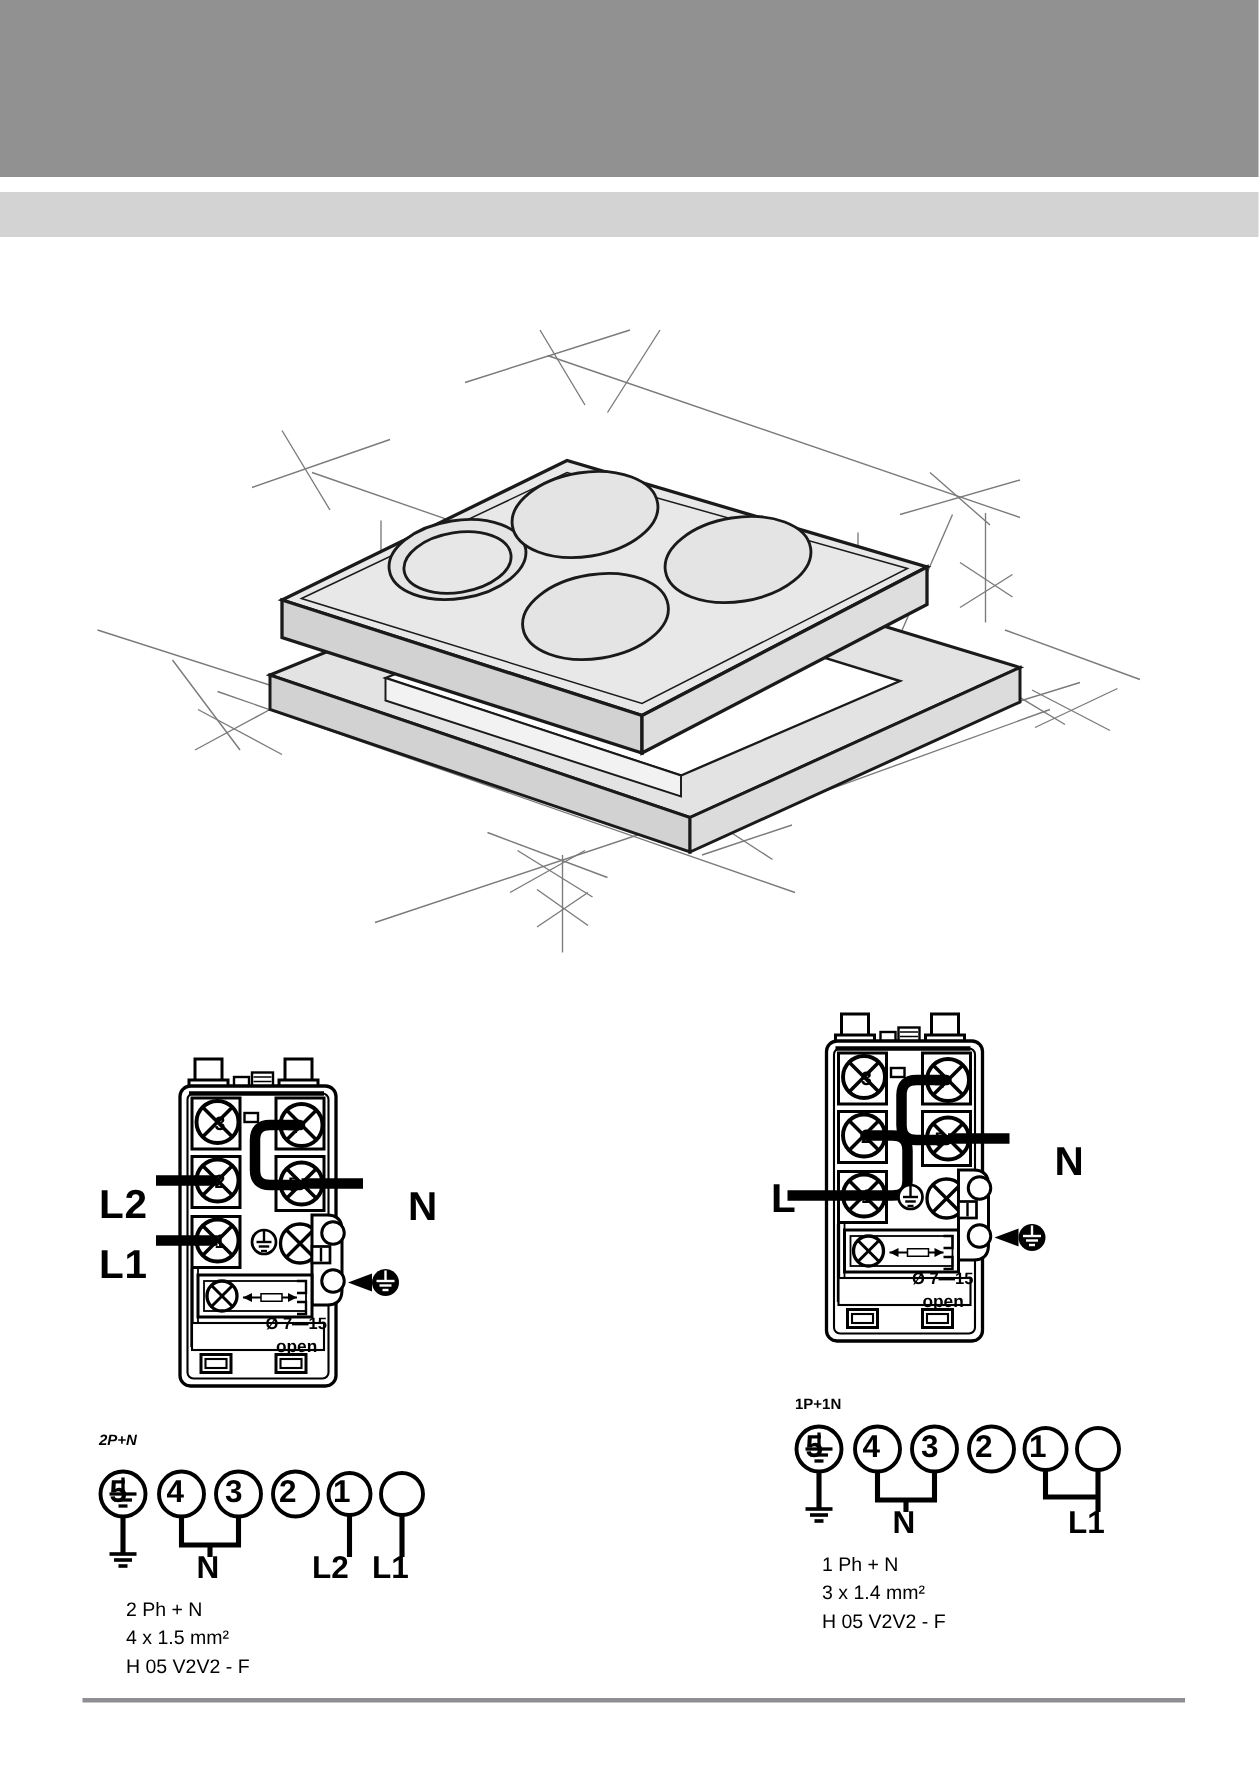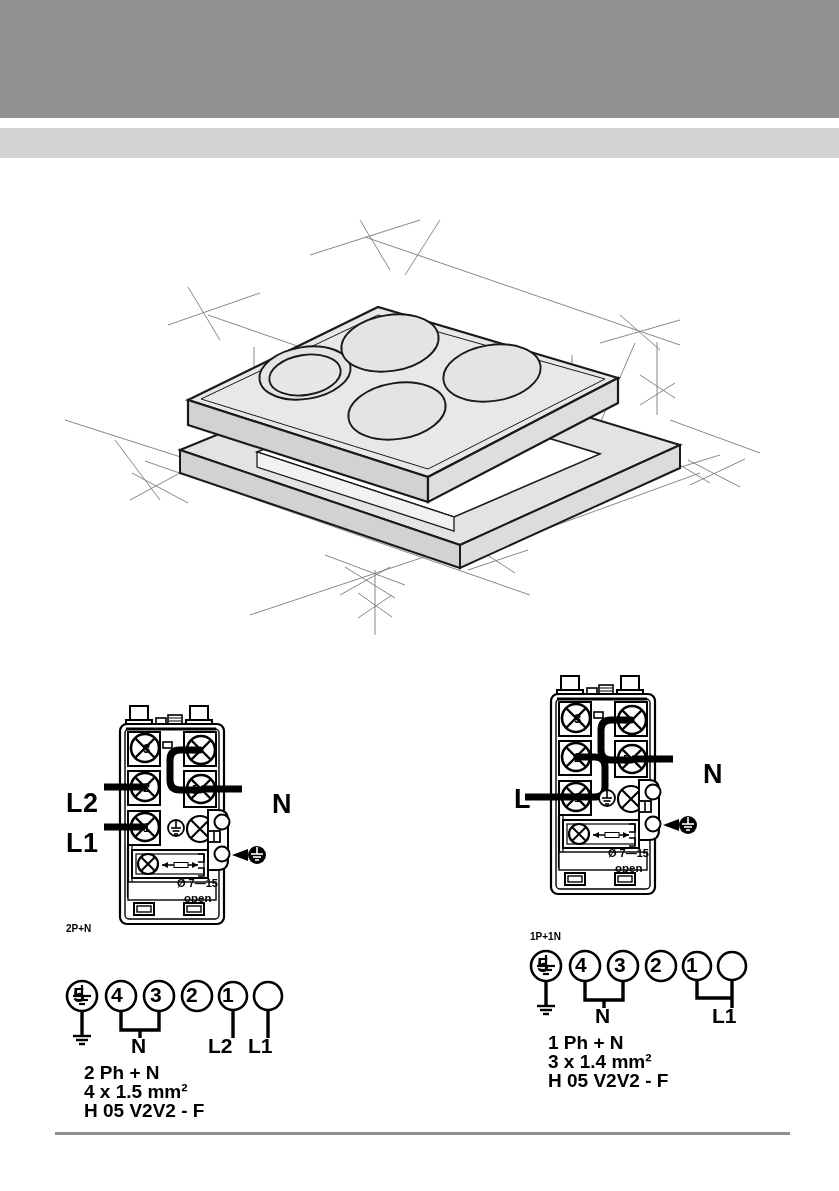--- a/index.html
+++ b/index.html
@@ -15,21 +15,21 @@
   
   .svg-holder{position:absolute;}
   svg{display:block;overflow:visible;}
 
   
   .lbl{position:absolute;font-weight:bold;line-height:1;white-space:nowrap;}
   .lbl-big{font-size:27px;letter-spacing:.5px;}
   .lbl-mid{font-size:21px;}
   .lbl-sm{font-size:10px;}
   .lbl-xs{font-size:13px;}
-  .spec{position:absolute;font-size:19px;font-weight:bold;line-height:19px;white-space:pre;}
+  .spec{position:absolute;font-size:13px;font-weight:normal;line-height:19px;white-space:pre;}
 </style>
 </head>
 <body>
 
 <div class="page">
 
   <div class="bar-dark"></div>
   <div class="bar-light"></div>
 
   <div class="svg-holder" style="left:60px;top:215px;width:720px;height:430px;">
@@ -218,21 +218,21 @@
   <span class="lbl lbl-big" style="left:66px;top:830px;">L1</span>
   <span class="lbl lbl-big" style="left:272px;top:791px;">N</span>
   <span class="lbl lbl-xs" style="left:143px;top:742px;">3</span>
   <span class="lbl lbl-xs" style="left:143px;top:781px;">2</span>
   <span class="lbl lbl-xs" style="left:143px;top:821px;">1</span>
   <span class="lbl lbl-xs" style="left:192px;top:744px;">4</span>
   <span class="lbl lbl-xs" style="left:192px;top:783px;">5</span>
   <span class="lbl" style="left:177px;top:878px;font-size:11px;">Ø 7—15</span>
   <span class="lbl" style="left:184px;top:893px;font-size:11.5px;">open</span>
 
-  <span class="lbl lbl-sm" style="left:66px;top:924px;">2P+N</span>
+  <span class="lbl lbl-sm" style="left:66px;top:956px;font-style:italic;">2P+N</span>
 
   <div class="svg-holder" style="left:60px;top:978px;width:240px;height:80px;">
     <svg width="240" height="80" viewBox="0 0 240 80">
       <g fill="#fff" stroke="#000" stroke-width="2.6">
         <circle cx="22" cy="18" r="15"></circle>
         <circle cx="61" cy="18" r="15"></circle>
         <circle cx="99" cy="18" r="15"></circle>
         <circle cx="137" cy="18" r="15"></circle>
         <circle cx="173" cy="18" r="14"></circle>
         <circle cx="208" cy="18" r="14"></circle>

